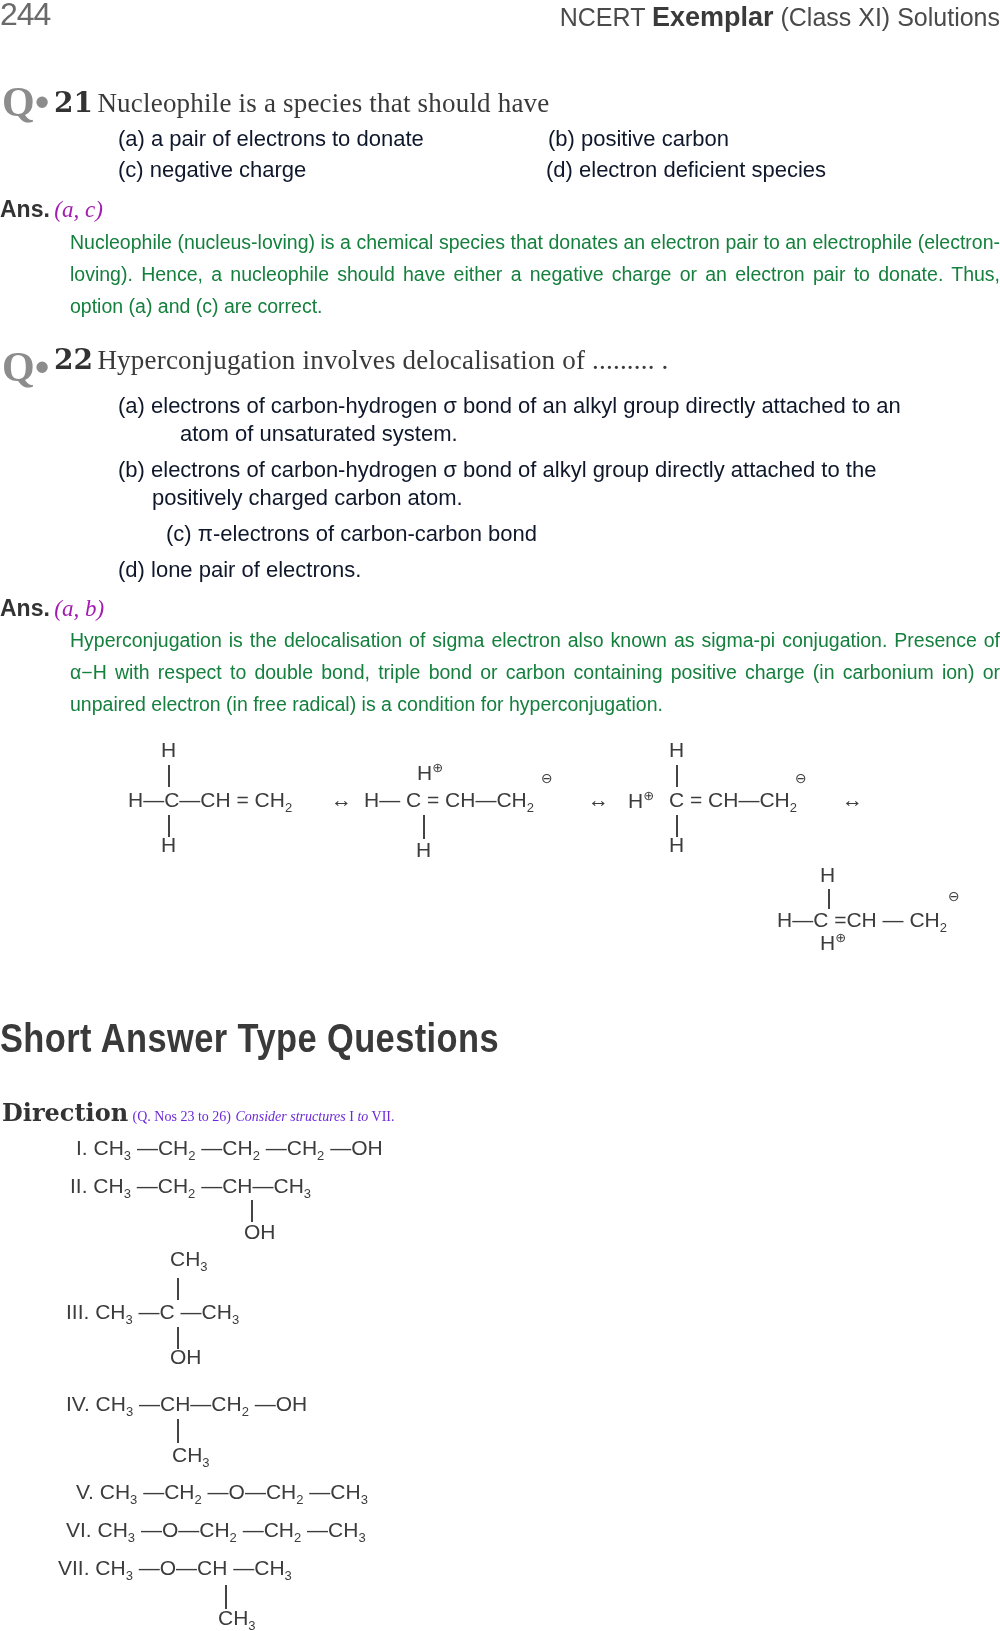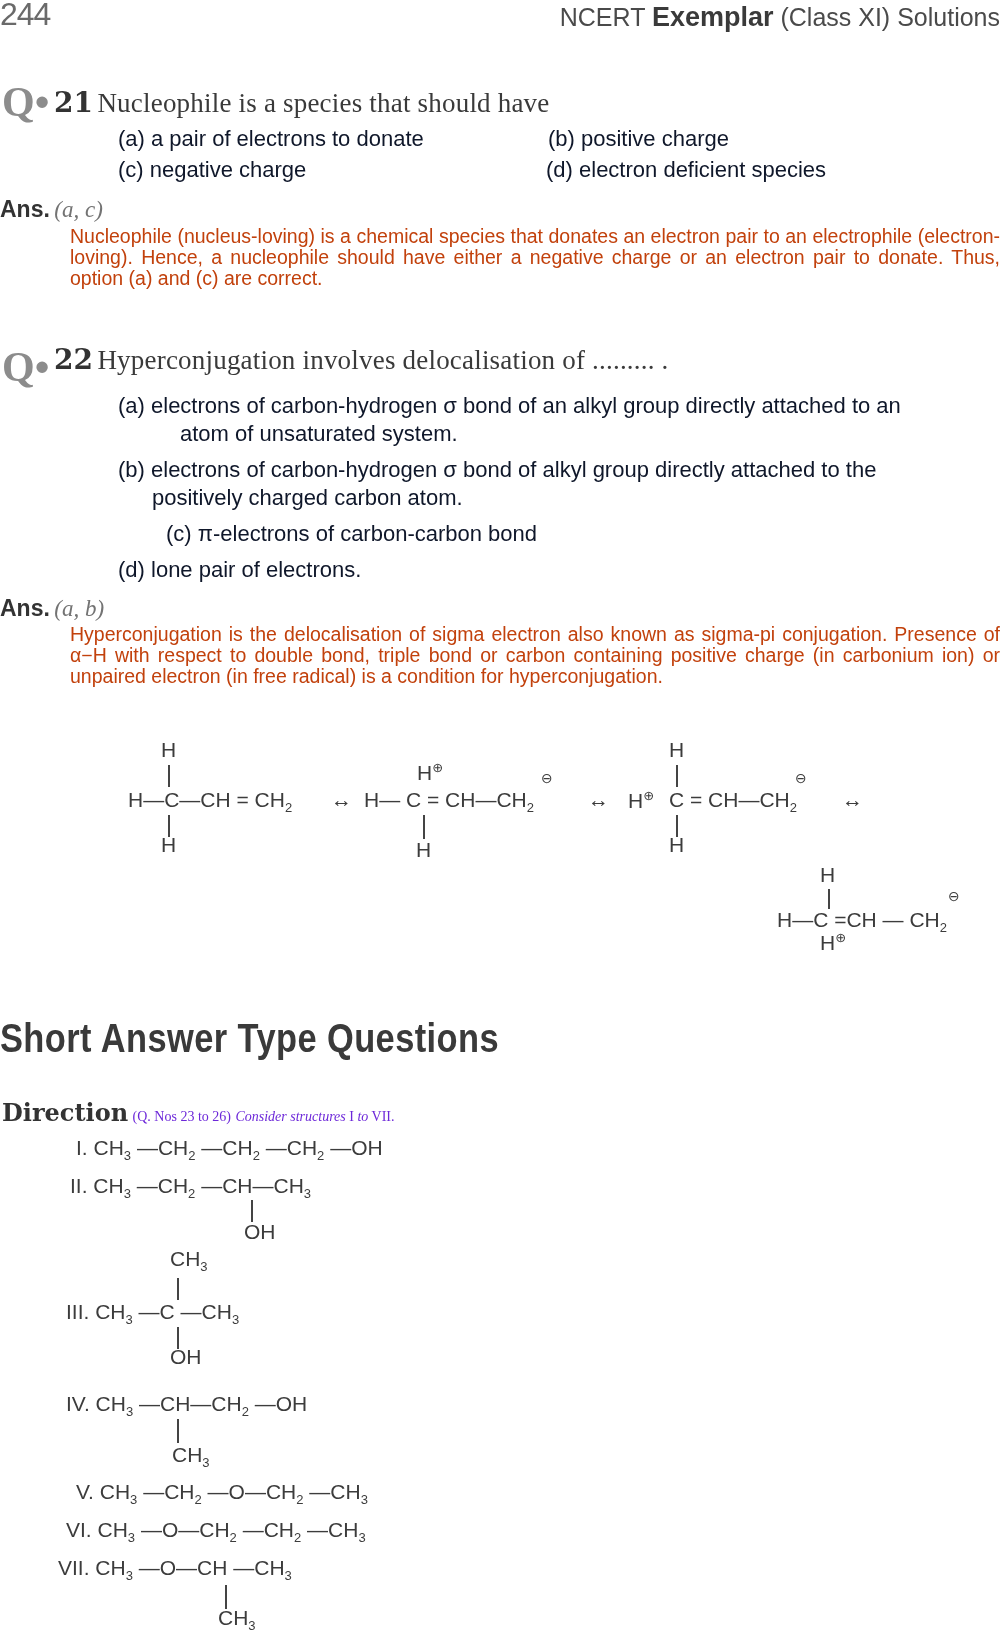--- a/index.html
+++ b/index.html
@@ -15,24 +15,24 @@
   .running-head { right: 0; top: 2px; font-size: 25px; color: #4a4a4a; font-family: "Liberation Sans", sans-serif; }
   .running-head b { font-weight: 700; color: #3a3a3a; font-size: 27px; }
 
   
   .q-mark { font-size: 42px; font-weight: 700; color: #8c8c8c; font-family: "Liberation Serif", serif; }
   .q-num { font-size: 28px; font-weight: 700; color: #333; font-family: "DejaVu Serif", serif; }
   .q-text { font-size: 27px; color: #3a3a3a; font-family: "Liberation Serif", serif; letter-spacing: 0.2px; }
   .opt { font-size: 22px; color: #0f172a; font-family: "Liberation Sans", sans-serif; font-weight: 300; }
 
   .ans-label { font-size: 23px; font-weight: 700; color: #333; font-family: "Liberation Sans", sans-serif; }
-  .ans-val { font-size: 23px; font-style: italic; color: #737373; font-family: "Liberation Serif", serif; }
+  .ans-val { font-size: 23px; font-style: italic; color: #a21caf; font-family: "Liberation Serif", serif; }
   .para {
-    font-size: 19.5px; color: #c2410c; font-family: "Liberation Sans", sans-serif;
-    white-space: normal; text-align: justify; text-align-last: left; line-height: 21px;
+    font-size: 19.5px; color: #15803d; font-family: "Liberation Sans", sans-serif;
+    white-space: normal; text-align: justify; text-align-last: left; line-height: 32px;
   }
 
   
   .chem { font-size: 21px; color: #3c3c3c; font-family: "Liberation Sans", sans-serif; }
   .chem sub { font-size: 13px; vertical-align: -5px; }
   .chem sup { font-size: 13px; vertical-align: 8px; }
   .vbond { position: absolute; width: 1.5px; background: #444; }
   .charge { font-size: 14px; color: #3c3c3c; font-family: "DejaVu Sans", sans-serif; }
 
   .section-title {
@@ -61,21 +61,21 @@
     <span class="q-mark">Q</span><span class="q-mark dot">•</span>
   </div>
   <div class="abs" style="left:54px; top:86px;">
     <span class="q-num">21</span>
     <span class="q-text">Nucleophile is a species that should have</span>
   </div>
   <div class="abs opt" style="left:118px; top:126px;">
     <span>(a)</span> <span>a pair of electrons to donate</span>
   </div>
   <div class="abs opt" style="left:548px; top:126px;">
-    <span>(b)</span> <span>positive charge</span>
+    <span>(b)</span> <span>positive carbon</span>
   </div>
   <div class="abs opt" style="left:118px; top:157px;">
     <span>(c)</span> <span>negative charge</span>
   </div>
   <div class="abs opt" style="left:546px; top:157px;">
     <span>(d)</span> <span>electron deficient species</span>
   </div>
   <div class="abs" style="left:0; top:196px;">
     <span class="ans-label">Ans.</span>
     <span class="ans-val">(a, c)</span>

